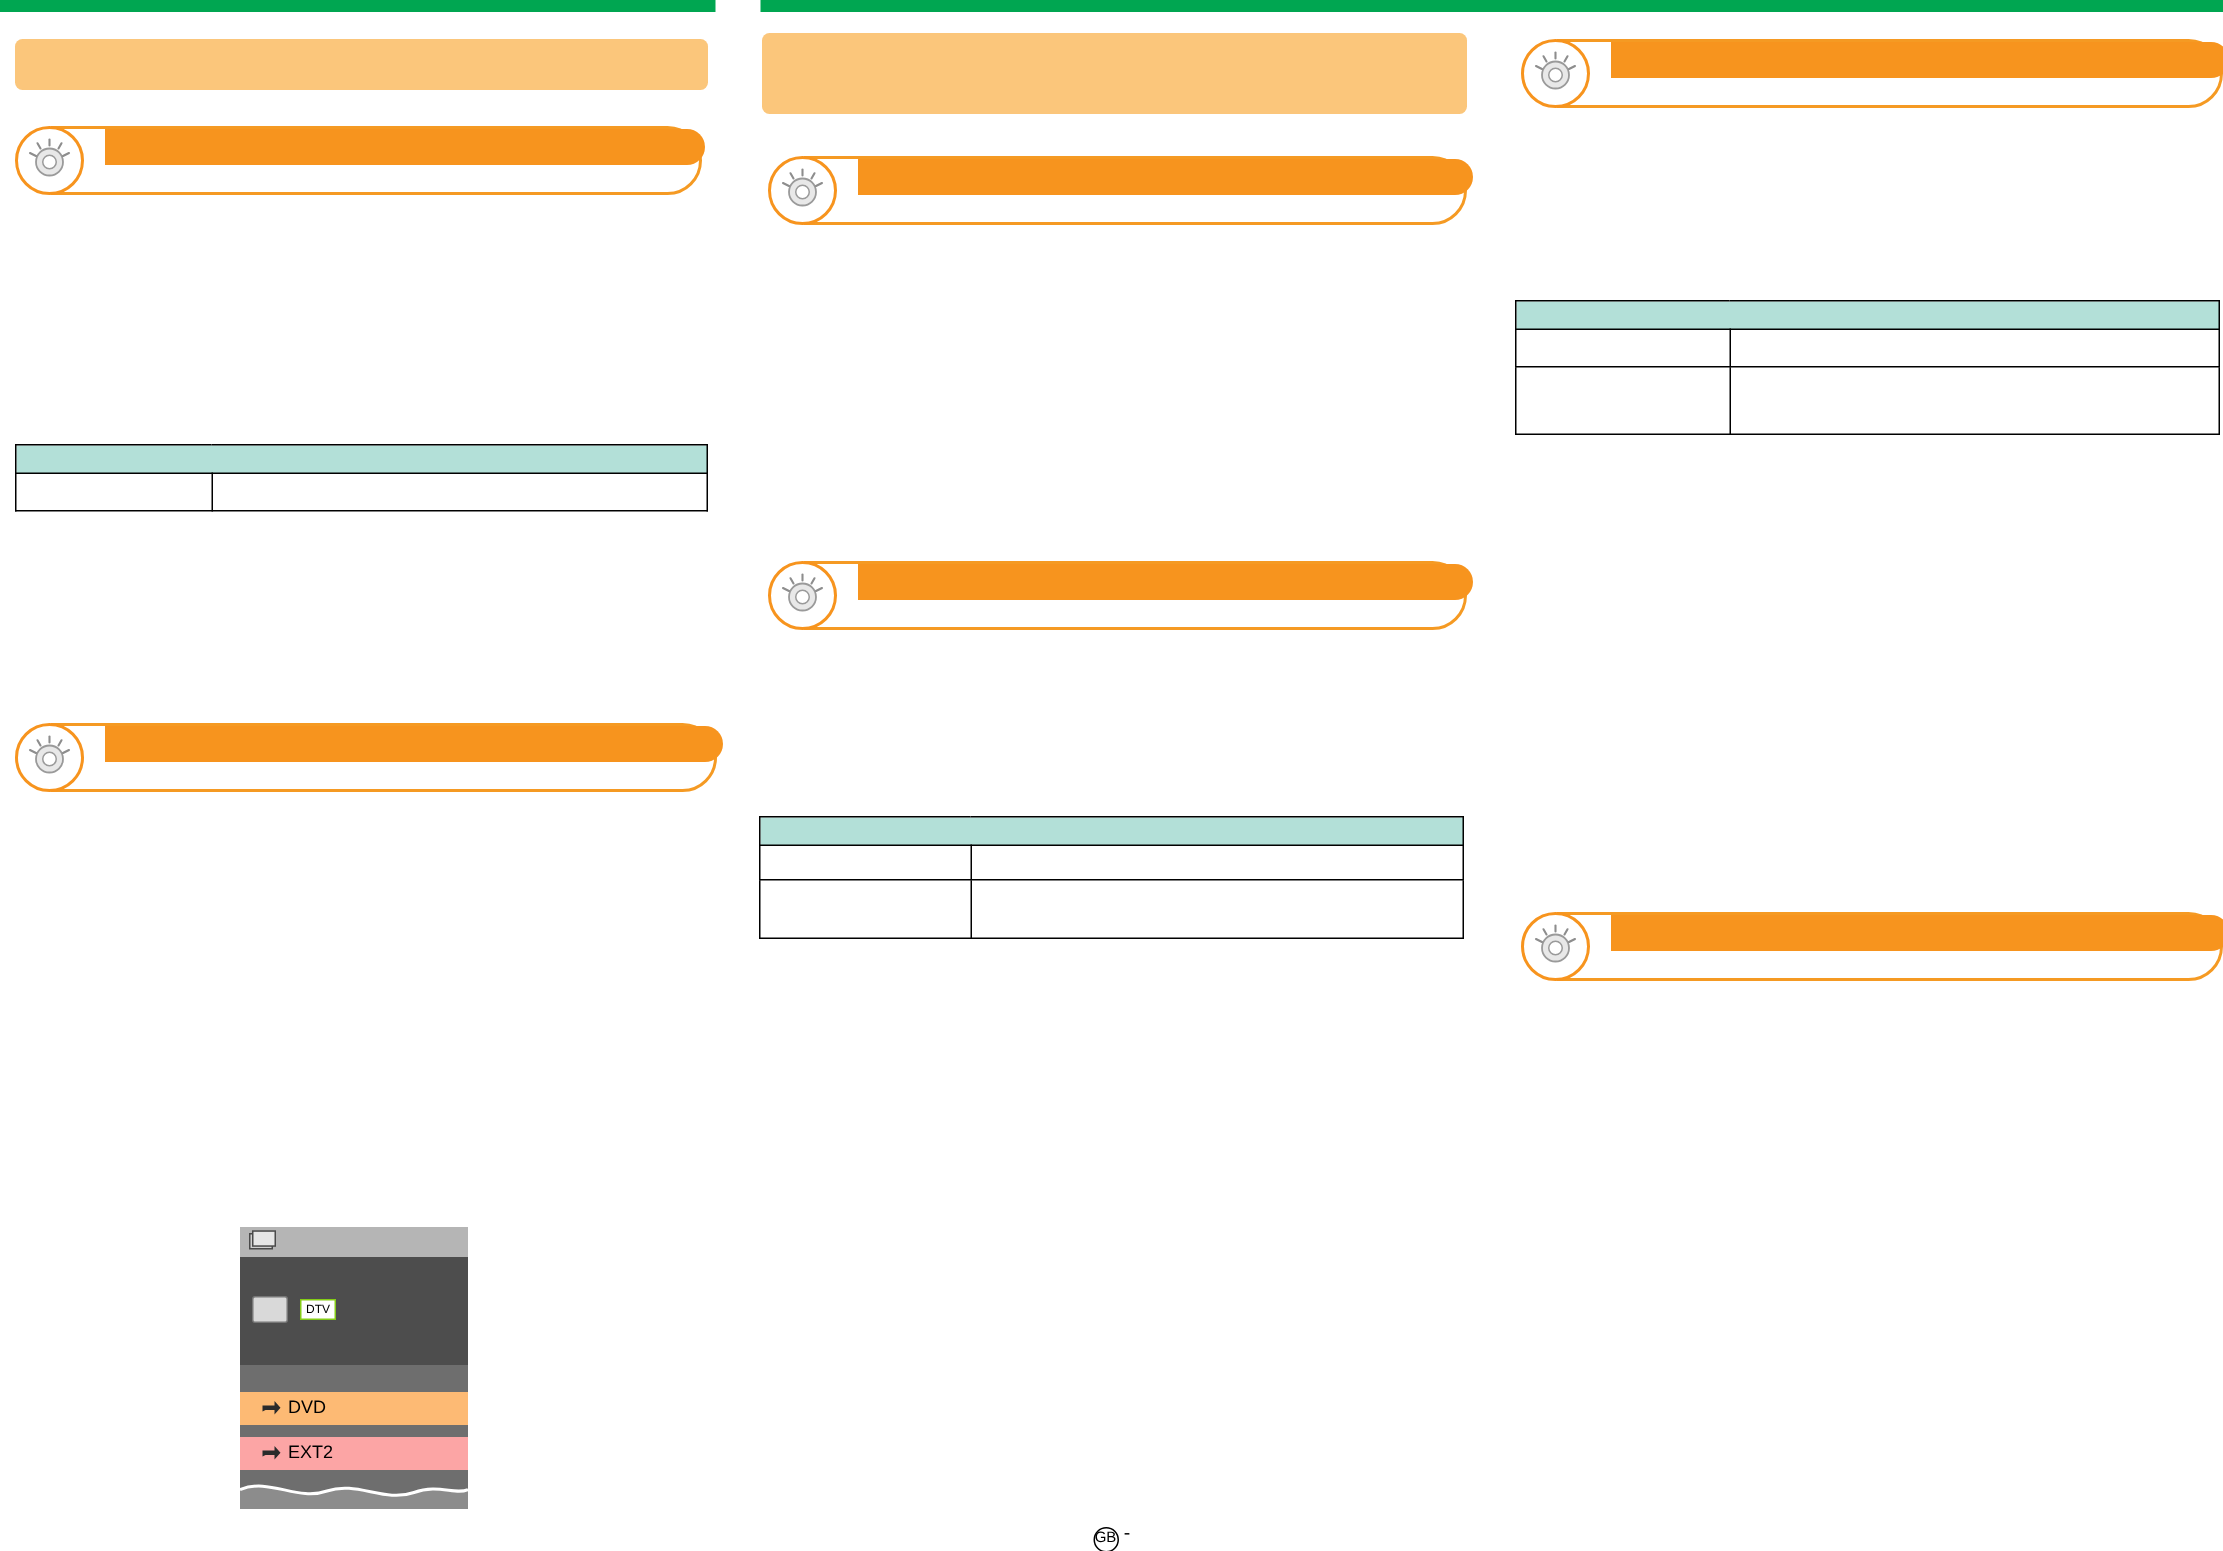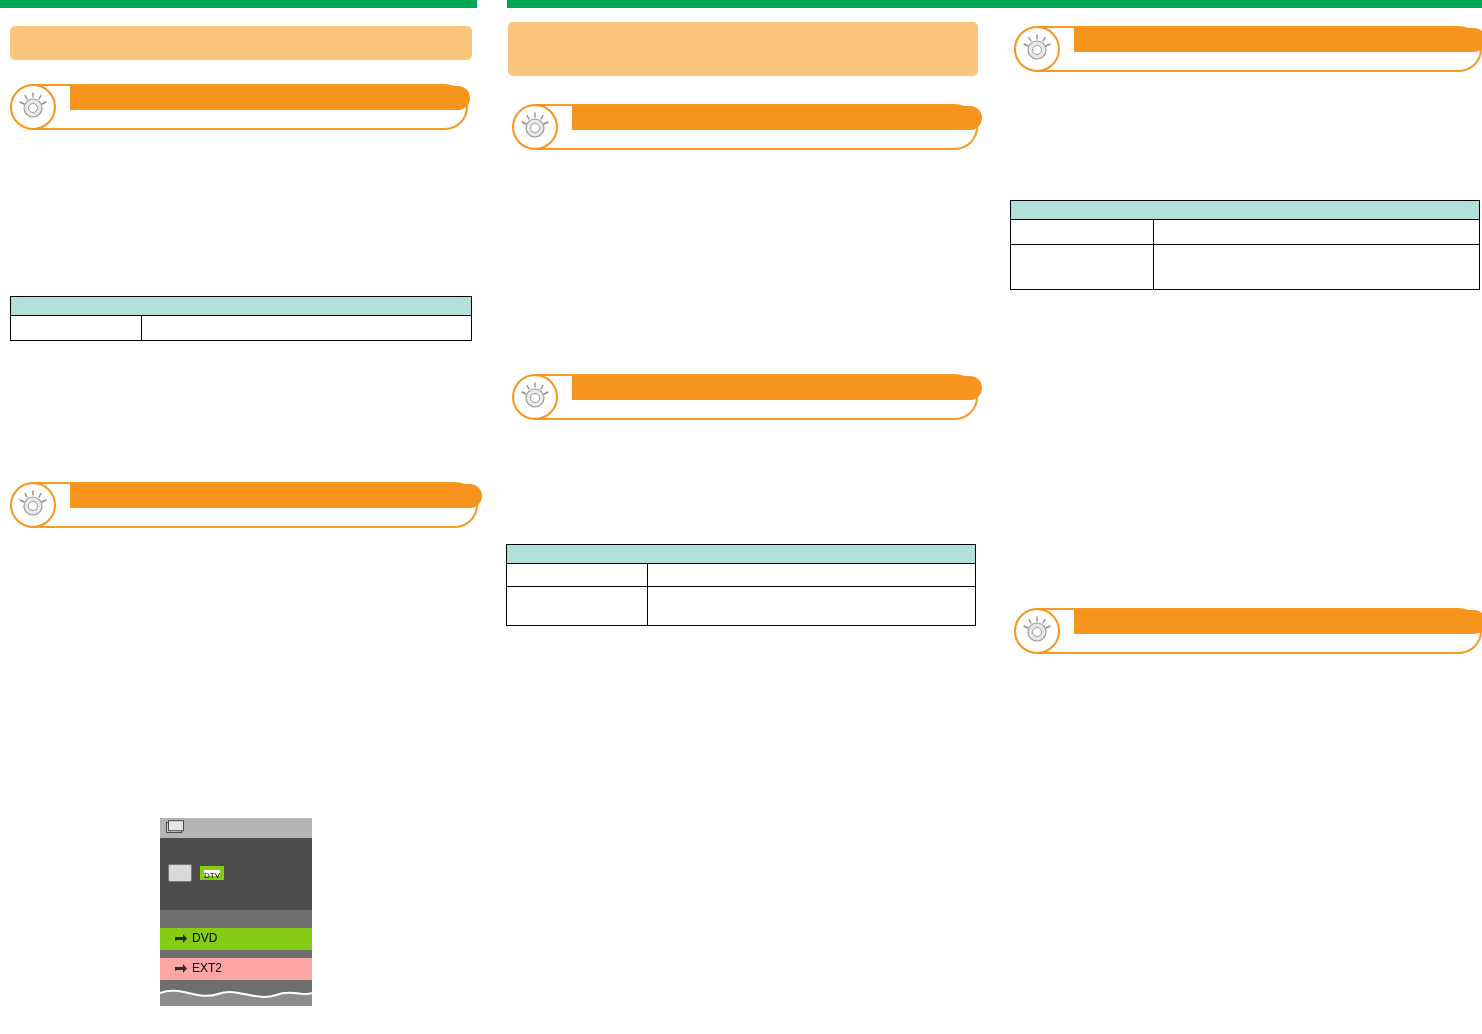--- a/index.html
+++ b/index.html
@@ -125,21 +125,21 @@
     top: 20px;
     width: 152px;
     height: 72px;
     background: #4d4d4d;
   }
   .osd-row-sel {
     position: absolute;
     left: 0;
     width: 152px;
     height: 22px;
-    background: #84cc16;
+    background: #fdba74;
   }
   .osd-row {
     position: absolute;
     left: 0;
     width: 152px;
     height: 22px;
     background: #fca5a5;
   }
   .osd-label {
     position: absolute;
@@ -167,21 +167,21 @@
     box-sizing: border-box;
     border-radius: 2px;
   }
   .osd-dtv {
     position: absolute;
     left: 40px;
     top: 28px;
     width: 24px;
     height: 14px;
     background: #ffffff;
-    border: 4px solid #84cc16;
+    border: 1px solid #84cc16;
     box-sizing: border-box;
     font-size: 8px;
     line-height: 12px;
     text-align: center;
     color: #000;
     font-family: "Liberation Sans", sans-serif;
   }
   .osd-wave {
     position: absolute;
     left: 0;
@@ -414,14 +414,18 @@
           <line x1="21" y1="7" x2="21" y2="11"></line>
           <line x1="13" y1="9.5" x2="15" y2="13"></line>
           <line x1="29" y1="9.5" x2="27" y2="13"></line>
           <line x1="8" y1="16" x2="12" y2="18"></line>
           <line x1="34" y1="16" x2="30" y2="18"></line>
         </g>
       </svg>
     </div>
   </div>
 
+  <div class="footer">
+    <span class="gb-mark">GB</span>
+    <span>-</span>
+  </div>
 
 </div>
 
 </body></html>

